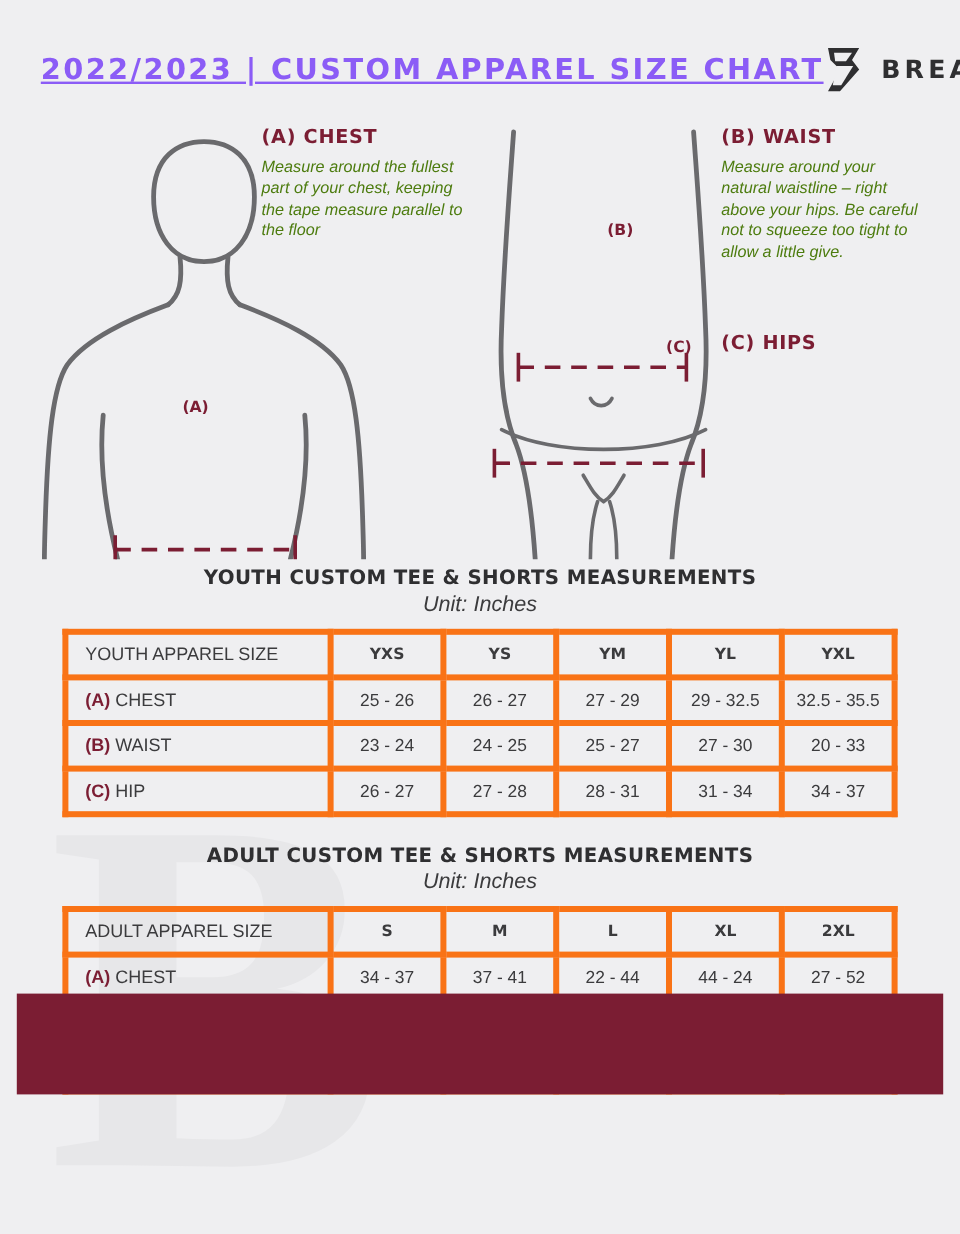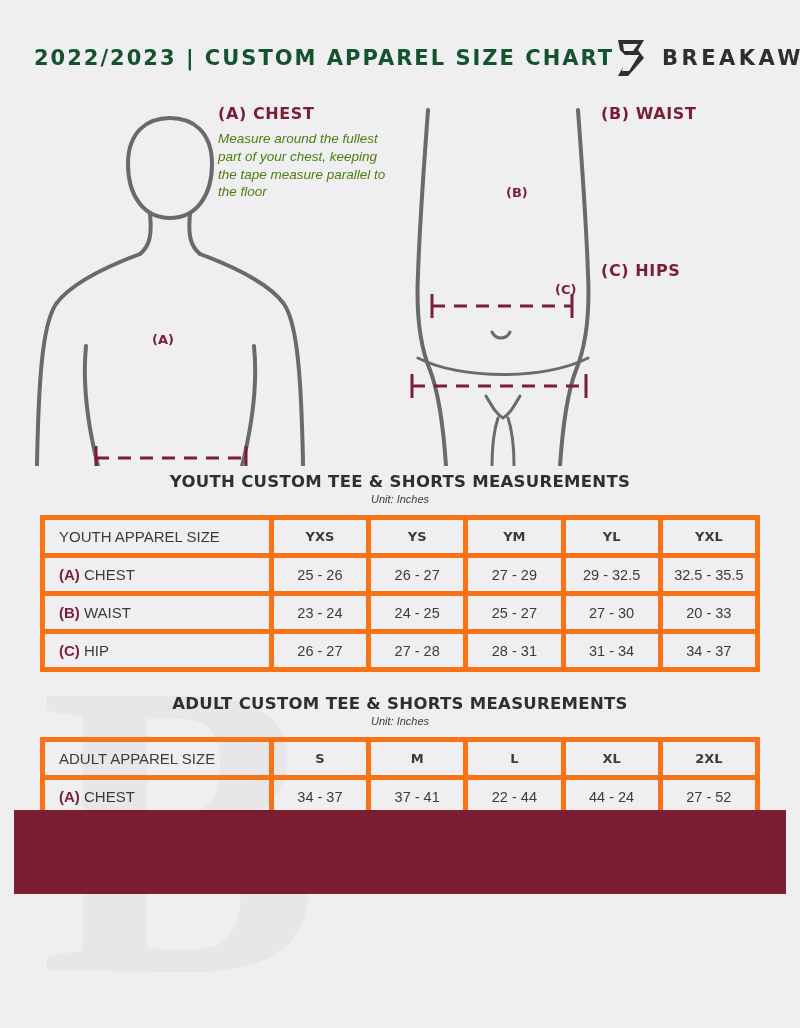--- a/index.html
+++ b/index.html
@@ -26,24 +26,25 @@
   .page { position: relative; z-index: 1; }
 
   
   .header {
     display:flex; align-items:center; justify-content:space-between;
     padding: 38px 34px 0 34px;
   }
   .header-title {
     font-family: "DejaVu Sans", sans-serif;
     font-weight: 700;
-    font-size: 21px;
+    font-size: 24px;
     letter-spacing: 2.0px;
-    color: #14532d;
+    color: #8b5cf6;
     white-space: nowrap;
+    text-decoration: underline;
   }
   .brand { display:flex; align-items:center; gap:14px; }
   .brand-mark { width: 34px; height: 40px; display:block; }
   .brand-name {
     font-family: "DejaVu Sans", sans-serif;
     font-weight: 700;
     font-size: 21px;
     letter-spacing: 3.5px;
     color: #2f2f31;
   }
@@ -67,37 +68,37 @@
   }
   .callout p {
     margin: 0;
     font-size: 13.5px;
     line-height: 1.32;
     font-style: italic;
     color: #4d7c0f;
   }
   #callout-chest { left: 218px; top: 8px; width: 180px; }
   #callout-waist { left: 601px; top: 8px; width: 172px; }
-  #callout-hips  { left: 601px; top: 165px; width: 176px; }
+  #callout-hips  { left: 601px; top: 180px; width: 176px; }
 
   
-  .table-block { padding: 0 40px; margin-top: 6px; }
+  .table-block { padding: 0 52px; margin-top: 6px; }
   .tbl-title {
     text-align:center;
     font-family: "DejaVu Sans", sans-serif;
     font-weight: 700;
     font-size: 16.5px;
     letter-spacing: 0.3px;
     color: #2f2f31;
     margin: 0 0 2px 0;
   }
   .tbl-unit {
     text-align:center;
     font-style: italic;
-    font-size: 11px;
+    font-size: 18px;
     color: #3b3b3d;
     margin: 0 0 10px 0;
   }
   table { border-collapse: collapse; width: 100%; }
   table tr { }
   th, td {
     border: 5px solid #f97316;
     height: 38px;
     text-align: center;
     font-size: 14.5px;
@@ -211,20 +212,21 @@
     <div style="position:absolute;left:506px;top:89px;font-size:13px;font-weight:700;color:#7b1d33;font-family:'DejaVu Sans',sans-serif;">(B)</div>
     <div style="position:absolute;left:555px;top:186px;font-size:13px;font-weight:700;color:#7b1d33;font-family:'DejaVu Sans',sans-serif;">(C)</div>
 
     <div class="callout" id="callout-chest">
       <h3>(A) CHEST</h3>
       <p>Measure around the fullest part of your chest, keeping the tape measure parallel to the floor</p>
     </div>
 
     <div class="callout" id="callout-waist">
       <h3>(B) WAIST</h3>
+      <p>Measure around your natural waistline – right above your hips. Be careful not to squeeze too tight to allow a little give.</p>
     </div>
 
     <div class="callout" id="callout-hips">
       <h3>(C) HIPS</h3>
     </div>
   </div>
 
   <div class="table-block">
     <div class="tbl-title">YOUTH CUSTOM TEE &amp; SHORTS MEASUREMENTS</div>
     <div class="tbl-unit">Unit: Inches</div>

